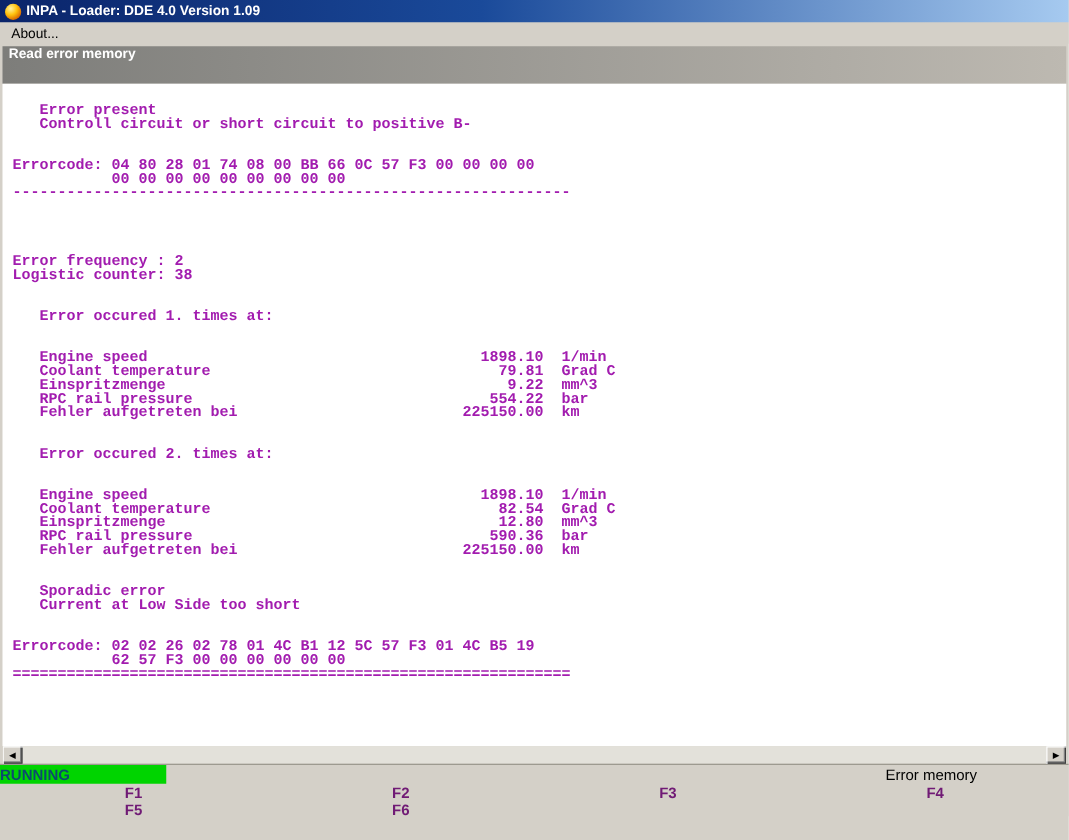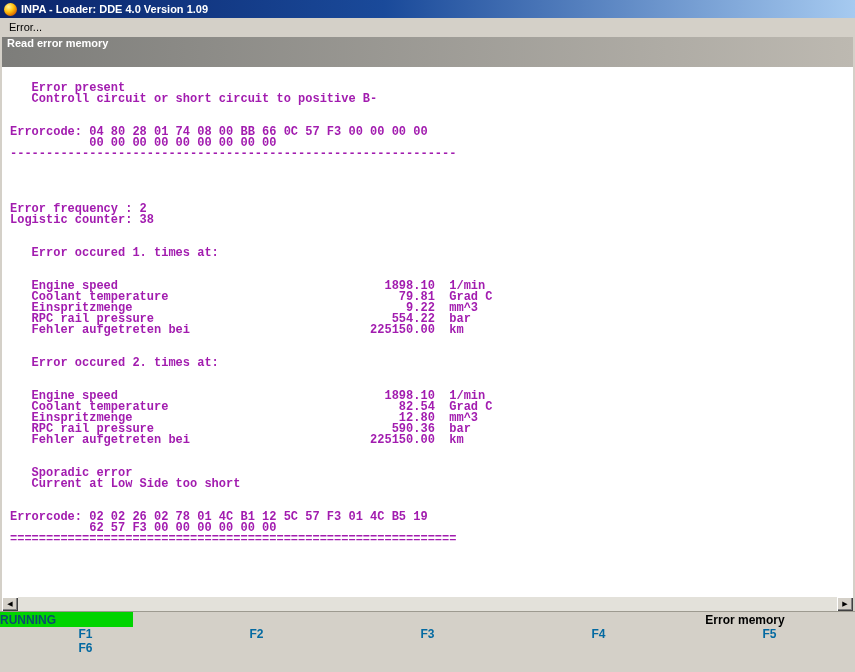--- a/index.html
+++ b/index.html
@@ -69,28 +69,28 @@
   
   .status-bar { height: 16px; display: flex; align-items: stretch; border-top: 1px solid #9d9a90; background: #d4d0c8; }
   .run-state {
     width: 133px; background: #00d400; color: #0c4a6e;
     font-weight: bold; font-size: 12px;
     display: flex; align-items: center; padding-left: 0;
   }
   .screen-title {
     margin-left: auto; width: 220px;
     display: flex; align-items: center; justify-content: center;
-    font-weight: bold; font-size: 12px; color: #000;
+    font-weight: normal; font-size: 12px; color: #000;
   }
 
   
   .fkey-row {
-    height: 26px; display: grid; grid-template-columns: repeat(5, 1fr);
+    height: 26px; display: grid; grid-template-columns: repeat(4, 1fr);
     align-items: center; justify-items: center;
-    font-weight: bold; font-size: 12px; color: #0369a1; background: #d4d0c8;
+    font-weight: bold; font-size: 12px; color: #701a75; background: #d4d0c8;
   }
   .button-row { padding: 5px 6px 0 6px; display: grid; grid-template-columns: repeat(6, 1fr); gap: 4px; margin-top: 24px; }
   .fbtn {
     height: 20px; background: #d4d0c8;
     border: 1px solid; border-color: #e6e4de #404040 #404040 #e6e4de;
     box-shadow: inset 1px 1px 0 #ffffff, inset -1px -1px 0 #808080;
     font-family: "Liberation Sans", sans-serif; font-weight: bold; font-size: 12px; color: #000;
     padding: 0;
   }
 </style>
@@ -98,21 +98,21 @@
 <body>
 
 <div class="app-window">
 
   <div class="title-bar">
     <span class="app-icon"></span>
     <span class="title-text">INPA - Loader: DDE 4.0 Version 1.09</span>
   </div>
 
   <div class="menu-bar">
-    <span class="menu-item">Error...</span>
+    <span class="menu-item">About...</span>
   </div>
 
   <div class="doc-titlebar">
     <span>Read error memory</span>
   </div>
 
   <div class="console">
     <div class="line ind">Error present</div>
     <div class="line ind">Controll circuit or short circuit to positive B-</div>
     <div class="g2"></div>

